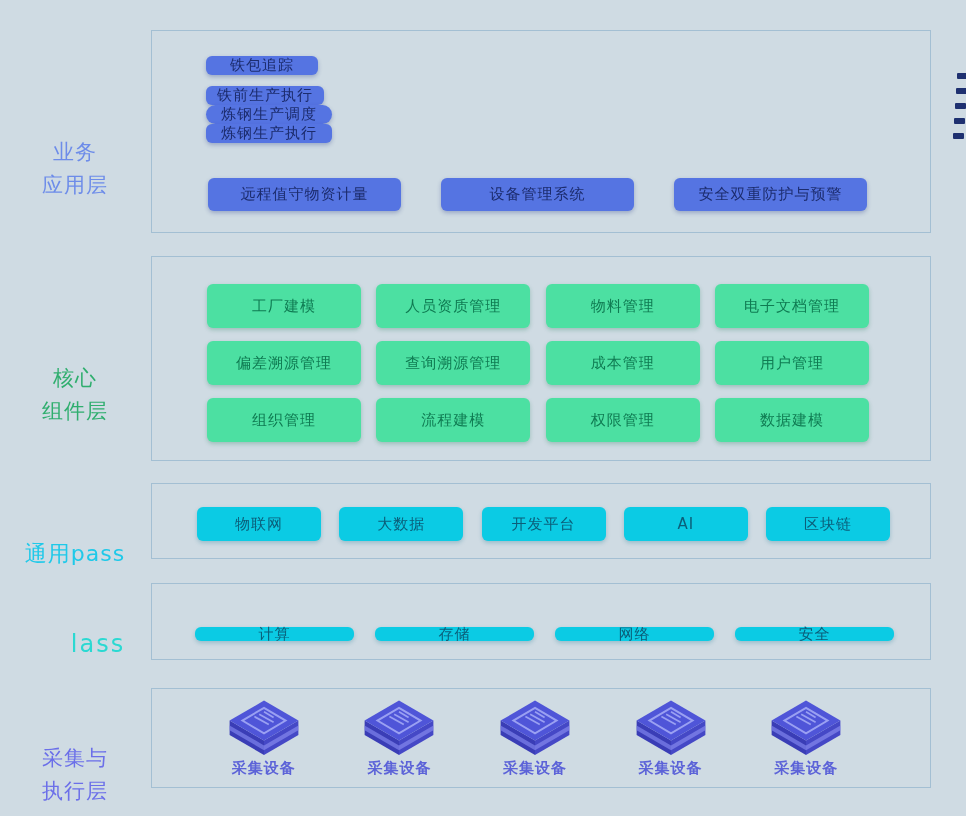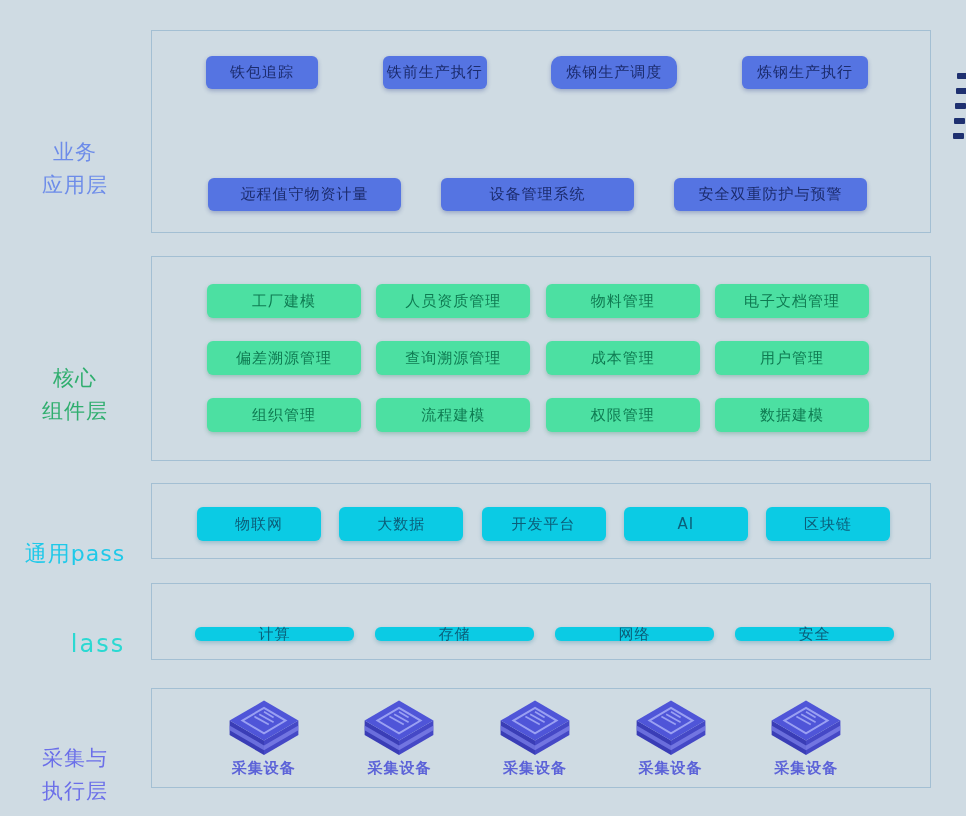--- a/index.html
+++ b/index.html
@@ -36,31 +36,31 @@
   .btn{
     display:flex;align-items:center;justify-content:center;
     border-radius:6px;font-size:15px;letter-spacing:1px;
     box-sizing:border-box;cursor:pointer;user-select:none;
   }
   .btn-blue{background:#5574e2;color:#1c2c6e;box-shadow:0 2px 4px rgba(30,50,130,.30);}
   .btn-green{background:#4ce0a2;color:#0f7b52;box-shadow:0 2px 4px rgba(20,120,80,.28);}
   .btn-cyan{background:#0bcbe4;color:#0b5e79;box-shadow:0 2px 4px rgba(10,110,140,.28);}
 
   
-  #biz-row1{top:25px;height:33px;padding:0 62px 0 54px;}
+  #biz-row1{top:25px;height:33px;padding:0 62px 0 54px;flex-direction:column;}
   #biz-row1 .btn:nth-child(1){width:112px;}
-  #biz-row1 .btn:nth-child(2){width:104px;}
+  #biz-row1 .btn:nth-child(2){width:118px;margin-top:11px;}
   #biz-row1 .btn:nth-child(3){width:126px;border-radius:10px;}
   #biz-row1 .btn:nth-child(4){width:126px;}
   #biz-row2{top:87px;height:33px;padding:0 63px 0 56px;}
   #biz-row3{top:147px;height:33px;padding:0 63px 0 56px;}
   #biz-row2 .btn,#biz-row3 .btn{width:193px;}
 
   
-  .core-row{height:34px;padding:0 61px 0 55px;}
+  .core-row{height:44px;padding:0 61px 0 55px;}
   .core-row .btn{width:154px;}
   #core-row1{top:27px;}
   #core-row2{top:84px;}
   #core-row3{top:141px;}
 
   
   #paas-row{top:23px;height:34px;padding:0 40px 0 45px;}
   #paas-row .btn{width:124px;}
 
   

